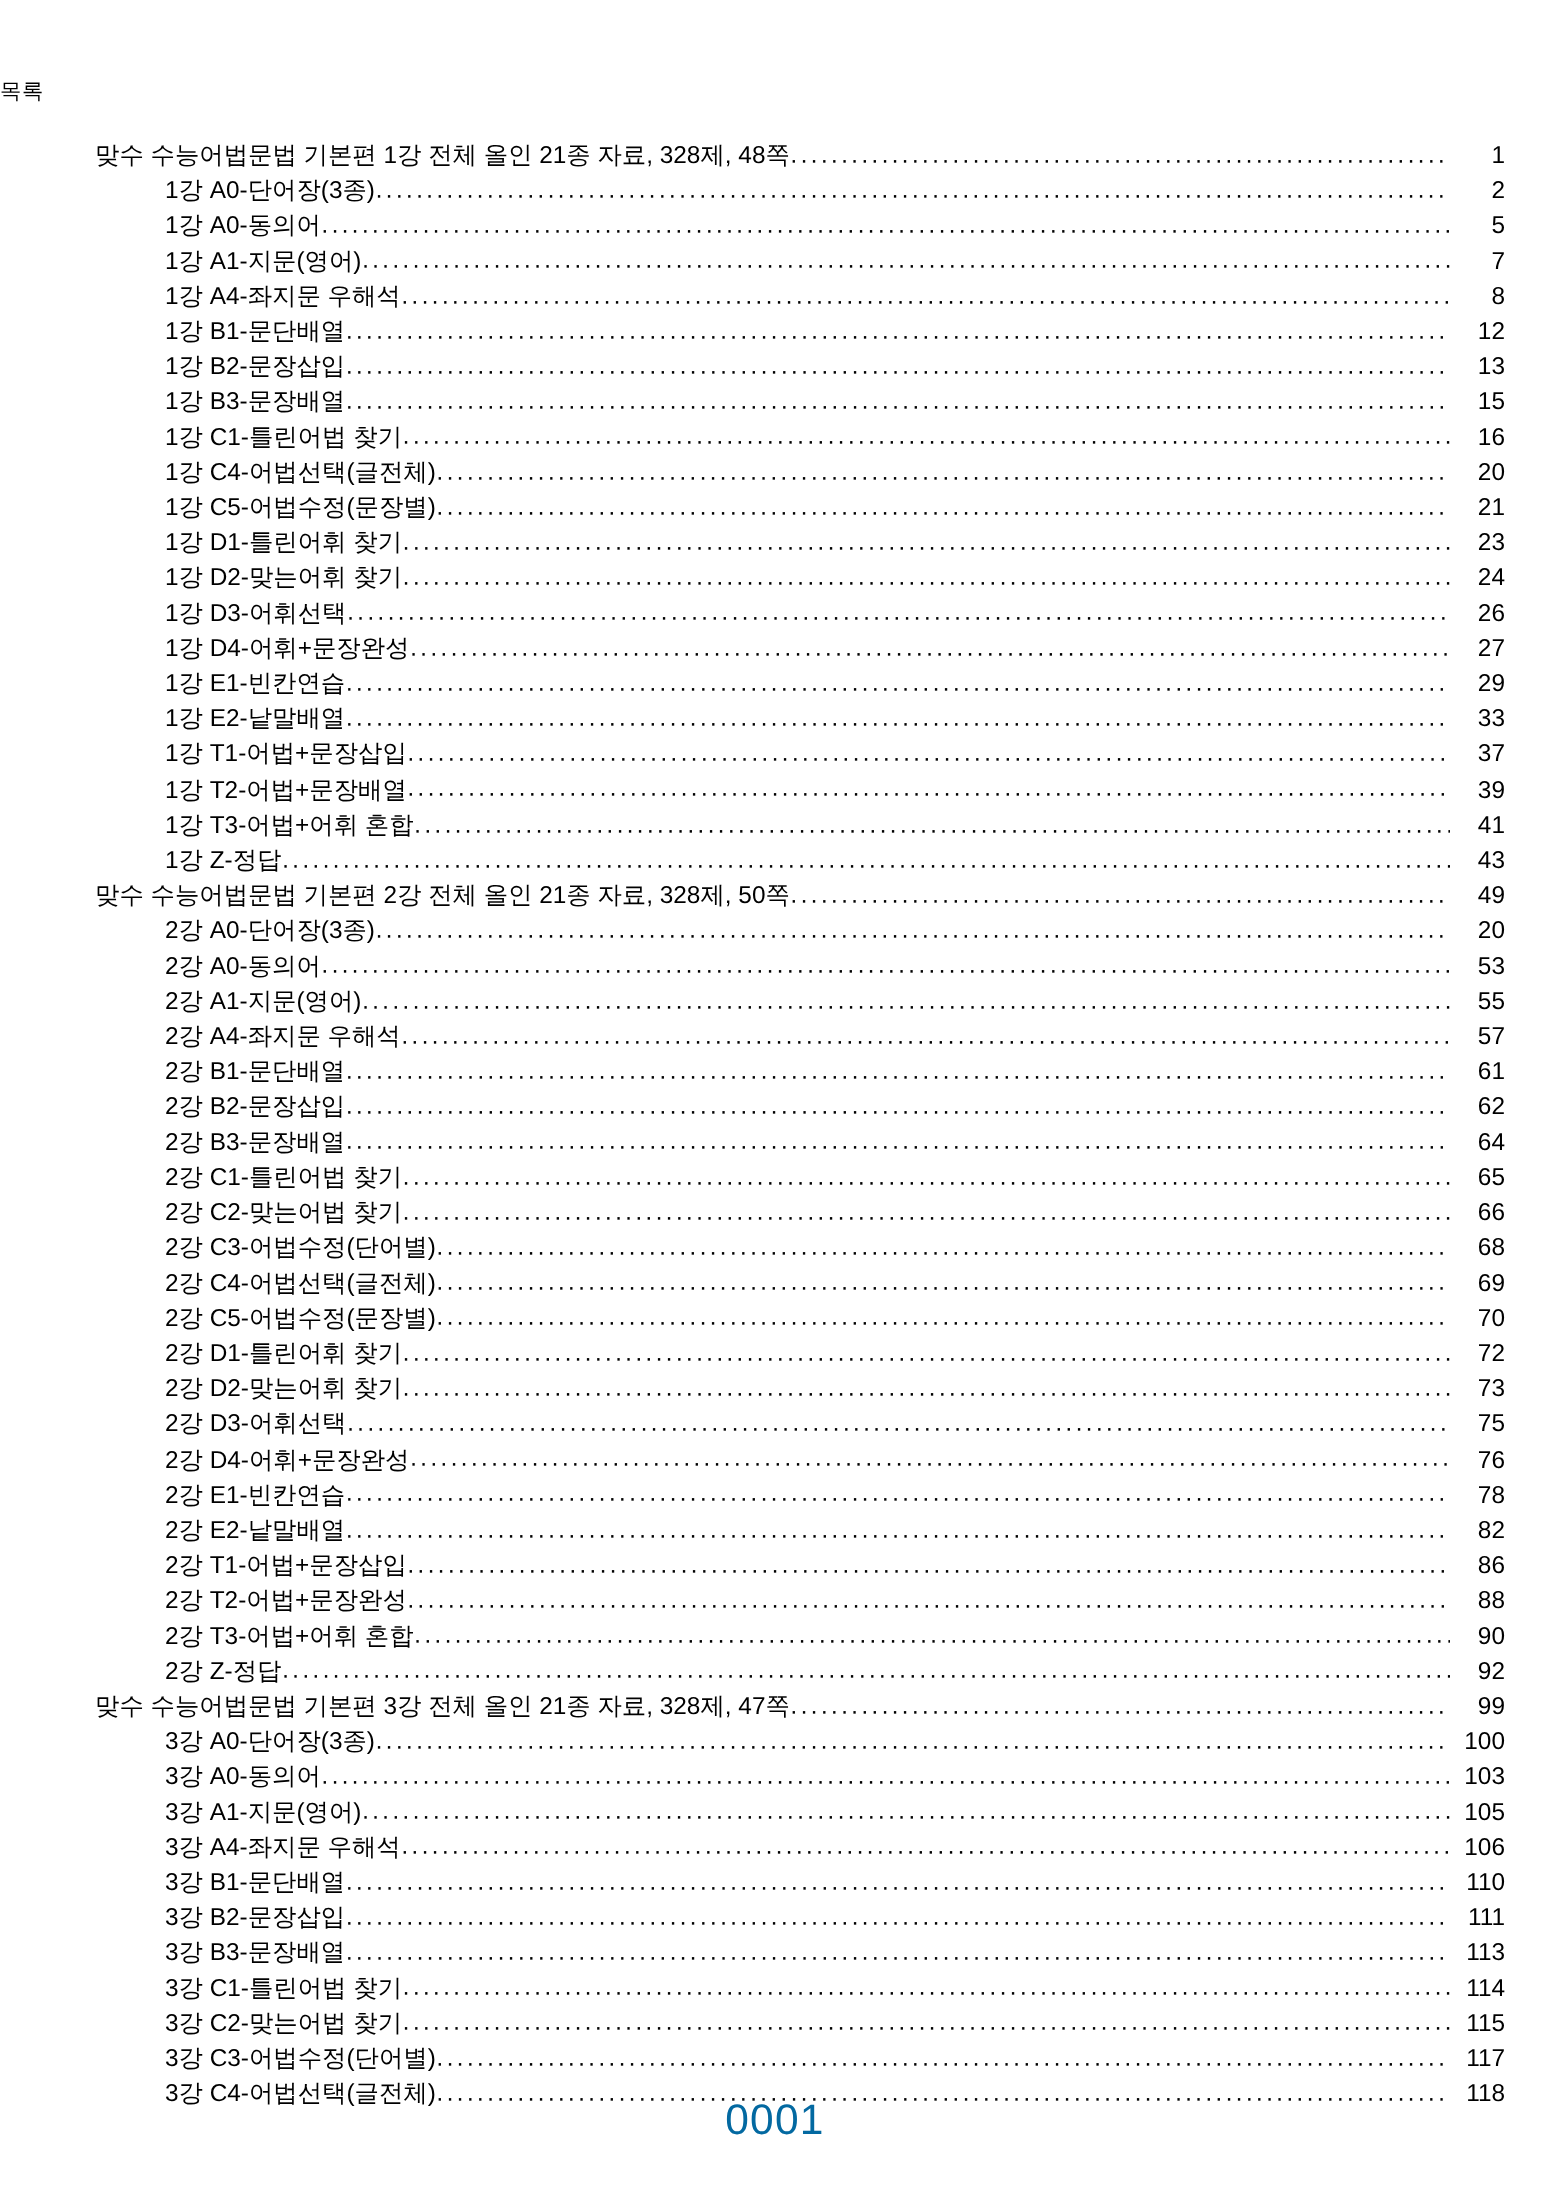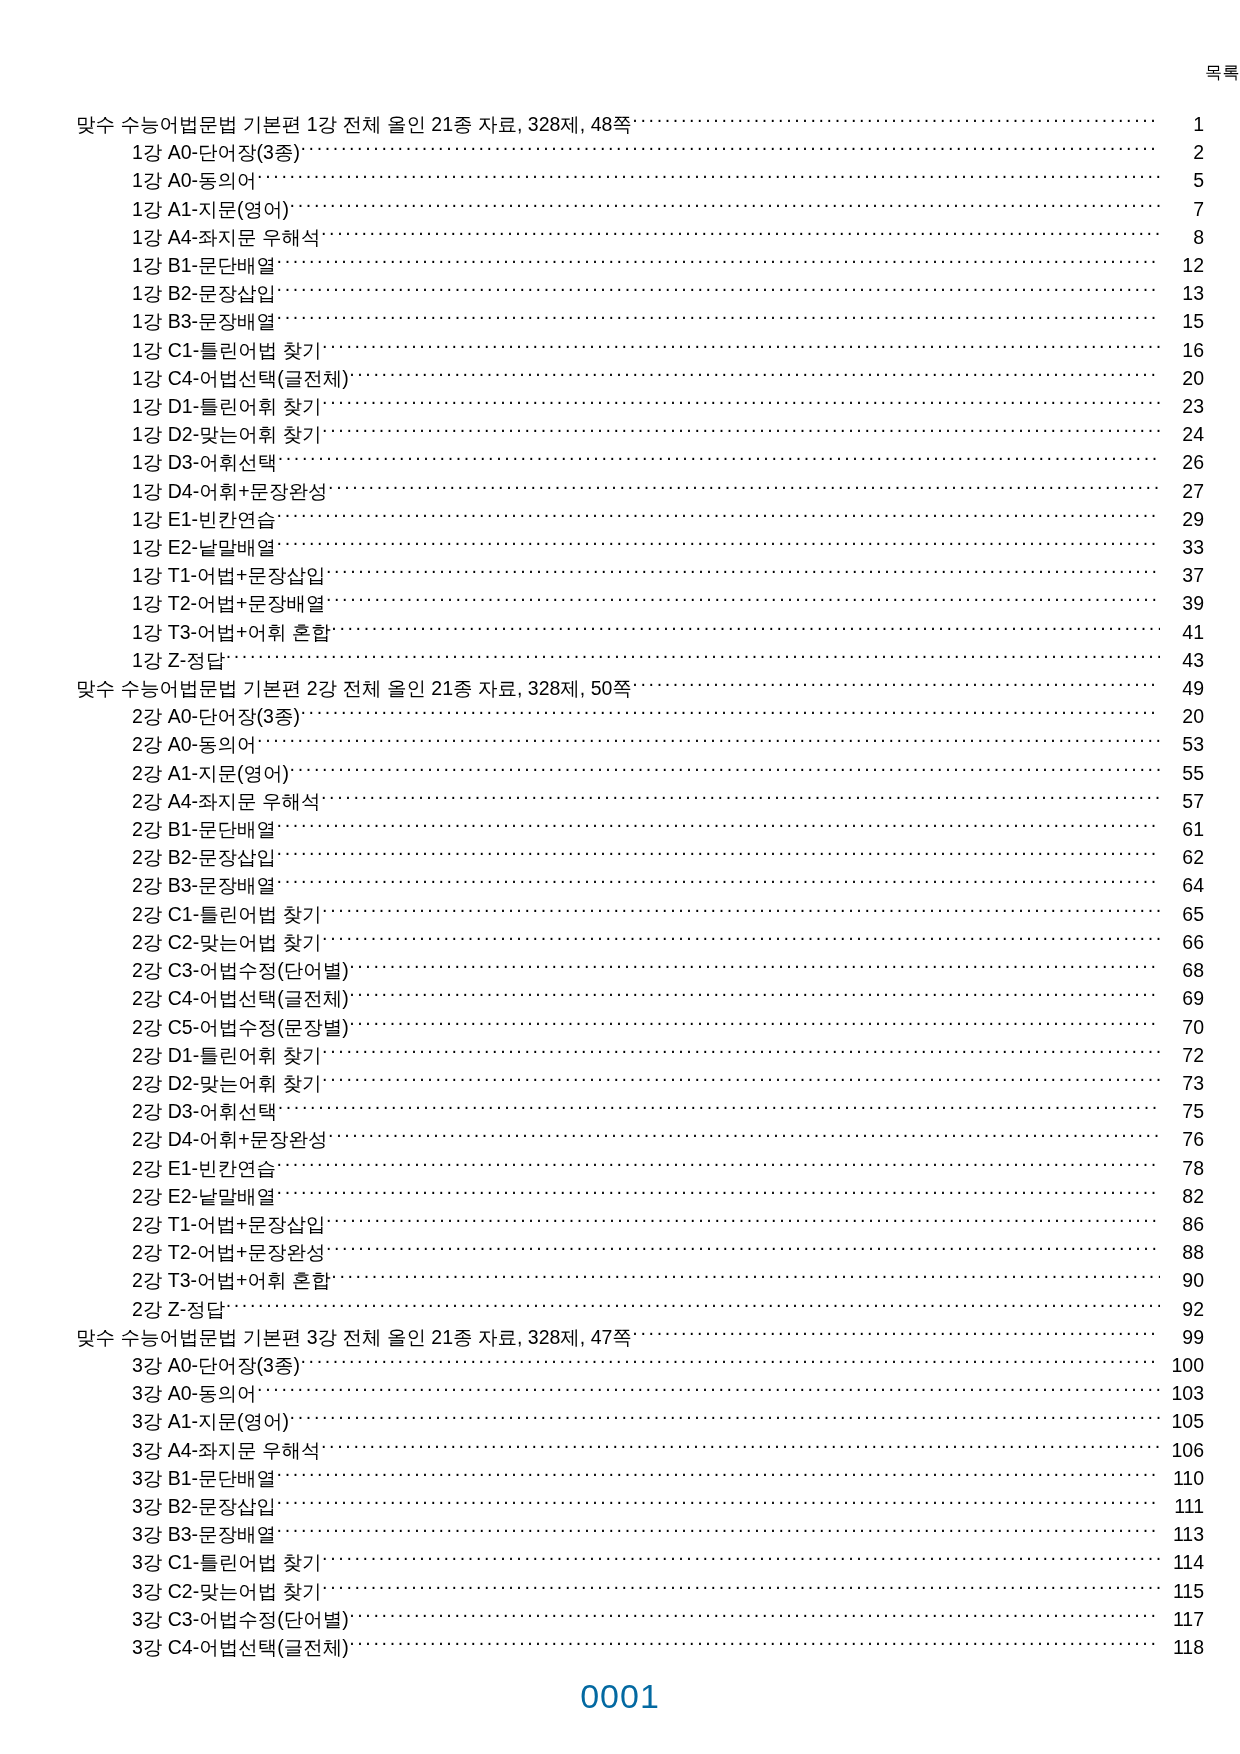--- a/index.html
+++ b/index.html
@@ -16,34 +16,34 @@
     overflow: hidden;
   }
   .page {
     width: 1240px;
     height: 1754px;
     box-sizing: border-box;
     padding: 0;
     position: relative;
   }
   .doc-title {
-    text-align: right;
+    text-align: left;
     font-size: 17px;
     letter-spacing: 0.5px;
     padding-top: 64px;
     line-height: 1;
   }
   .toc {
     margin-top: 29px;
     padding-left: 76px;
     padding-right: 36px;
   }
   .toc-row {
     display: flex;
-    align-items: flex-start;
+    align-items: flex-end;
     font-size: 19.5px;
     line-height: 28.2px;
     white-space: nowrap;
   }
   .toc-row.level-1 {
     padding-left: 0;
   }
   .toc-row.level-2 {
     padding-left: 56px;
   }
@@ -136,20 +136,25 @@
         <span class="entry-label">1강 C1-틀린어법 찾기</span>
         <span class="leader"></span>
         <span class="page-num">16</span>
       </div>
       <div class="toc-row level-2">
         <span class="entry-label">1강 C4-어법선택(글전체)</span>
         <span class="leader"></span>
         <span class="page-num">20</span>
       </div>
       <div class="toc-row level-2">
+        <span class="entry-label">1강 C5-어법수정(문장별)</span>
+        <span class="leader"></span>
+        <span class="page-num">21</span>
+      </div>
+      <div class="toc-row level-2">
         <span class="entry-label">1강 D1-틀린어휘 찾기</span>
         <span class="leader"></span>
         <span class="page-num">23</span>
       </div>
       <div class="toc-row level-2">
         <span class="entry-label">1강 D2-맞는어휘 찾기</span>
         <span class="leader"></span>
         <span class="page-num">24</span>
       </div>
       <div class="toc-row level-2">

